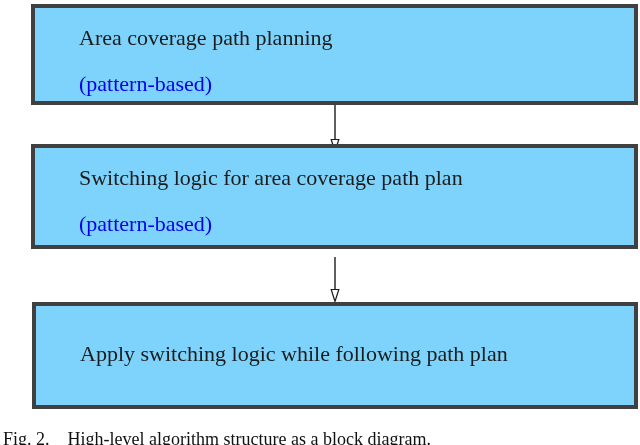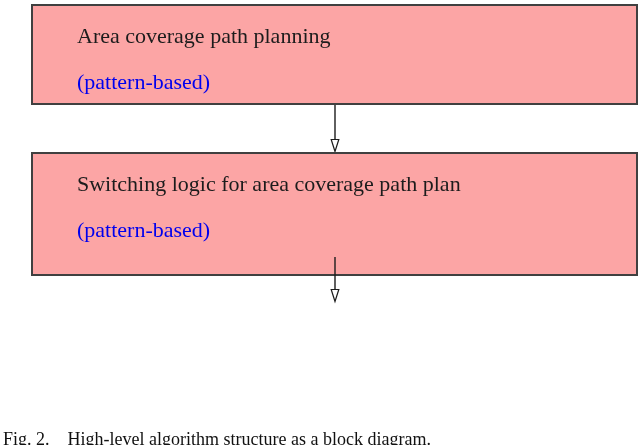--- a/index.html
+++ b/index.html
@@ -6,22 +6,22 @@
   .page {
     position: relative;
     width: 640px;
     height: 445px;
     background: #ffffff;
     overflow: hidden;
     font-family: "Liberation Serif", "DejaVu Serif", serif;
   }
   .flow-box {
     position: absolute;
-    background: #fca5a5;
-    border: 2px solid #404040;
+    background: #7dd3fc;
+    border: 4px solid #404040;
     box-sizing: border-box;
     padding-left: 13px;
   }
   .box-text {
     position: absolute;
     left: 44px;
     font-size: 22px;
     line-height: 30px;
     color: #1c1c1c;
     white-space: nowrap;
@@ -49,28 +49,33 @@
       <span class="box-line">Area coverage path planning</span>
       <span class="box-line subtitle">(pattern-based)</span>
     </div>
   </div>
 
   <svg class="arrow-svg" style="left:325px; top:105px;" width="20" height="47" viewBox="0 0 20 47" xmlns="http://www.w3.org/2000/svg">
     <line x1="10" y1="0" x2="10" y2="35" stroke="#1c1c1c" stroke-width="1.4"></line>
     <polygon points="10,46.5 6.2,34.5 13.8,34.5" fill="#ffffff" stroke="#1c1c1c" stroke-width="1.2"></polygon>
   </svg>
 
-  <div class="flow-box" style="left:31px; top:152px; width:607px; height:124px;">
+  <div class="flow-box" style="left:31px; top:144px; width:607px; height:105px;">
     <div class="box-text" style="top:15px;">
       <span class="box-line">Switching logic for area coverage path plan</span>
       <span class="box-line subtitle">(pattern-based)</span>
     </div>
   </div>
 
   <svg class="arrow-svg" style="left:325px; top:257px;" width="20" height="45" viewBox="0 0 20 45" xmlns="http://www.w3.org/2000/svg">
     <line x1="10" y1="0" x2="10" y2="33" stroke="#1c1c1c" stroke-width="1.4"></line>
     <polygon points="10,44.5 6.2,32.5 13.8,32.5" fill="#ffffff" stroke="#1c1c1c" stroke-width="1.2"></polygon>
   </svg>
 
+  <div class="flow-box" style="left:32px; top:302px; width:606px; height:107px;">
+    <div class="box-text" style="top:33px;">
+      <span class="box-line">Apply switching logic while following path plan</span>
+    </div>
+  </div>
 
   <div class="caption">Fig. 2.    High-level algorithm structure as a block diagram.</div>
 
 </div>
 
 </body></html>

